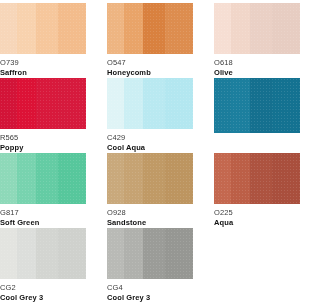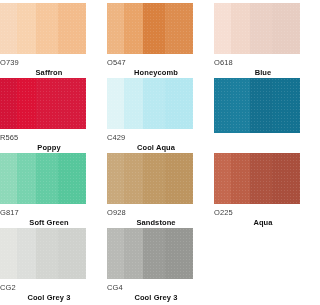--- a/index.html
+++ b/index.html
@@ -68,21 +68,20 @@
     font-weight: 400;
     letter-spacing: 0.1px;
   }
   .swatch-name {
     font-size: 7.5px;
     line-height: 10px;
     color: #111111;
     font-weight: bold;
     letter-spacing: 0.1px;
     padding-top: 1px;
-    text-align: center;
   }
 </style>
 </head>
 <body>
 
 <div id="swatch-grid">
     <div class="swatch-cell">
       <div class="swatch-chip">
         <div class="band b1" style="background-color: rgb(247, 214, 185);"></div>
         <div class="band b2" style="background-color: rgb(248, 210, 174);"></div>
@@ -108,21 +107,21 @@
     </div>
     <div class="swatch-cell">
       <div class="swatch-chip">
         <div class="band b1" style="background-color: rgb(246, 222, 211);"></div>
         <div class="band b2" style="background-color: rgb(241, 214, 201);"></div>
         <div class="band b3" style="background-color: rgb(234, 208, 197);"></div>
         <div class="band b4" style="background-color: rgb(231, 205, 194);"></div>
       </div>
       <div class="swatch-meta">
         <div class="swatch-code">O618</div>
-        <div class="swatch-name">Blue</div>
+        <div class="swatch-name">Olive</div>
       </div>
     </div>
     <div class="swatch-cell">
       <div class="swatch-chip">
         <div class="band b1" style="background-color: rgb(211, 20, 56);"></div>
         <div class="band b2" style="background-color: rgb(220, 18, 54);"></div>
         <div class="band b3" style="background-color: rgb(216, 25, 60);"></div>
         <div class="band b4" style="background-color: rgb(214, 26, 61);"></div>
       </div>
       <div class="swatch-meta">

